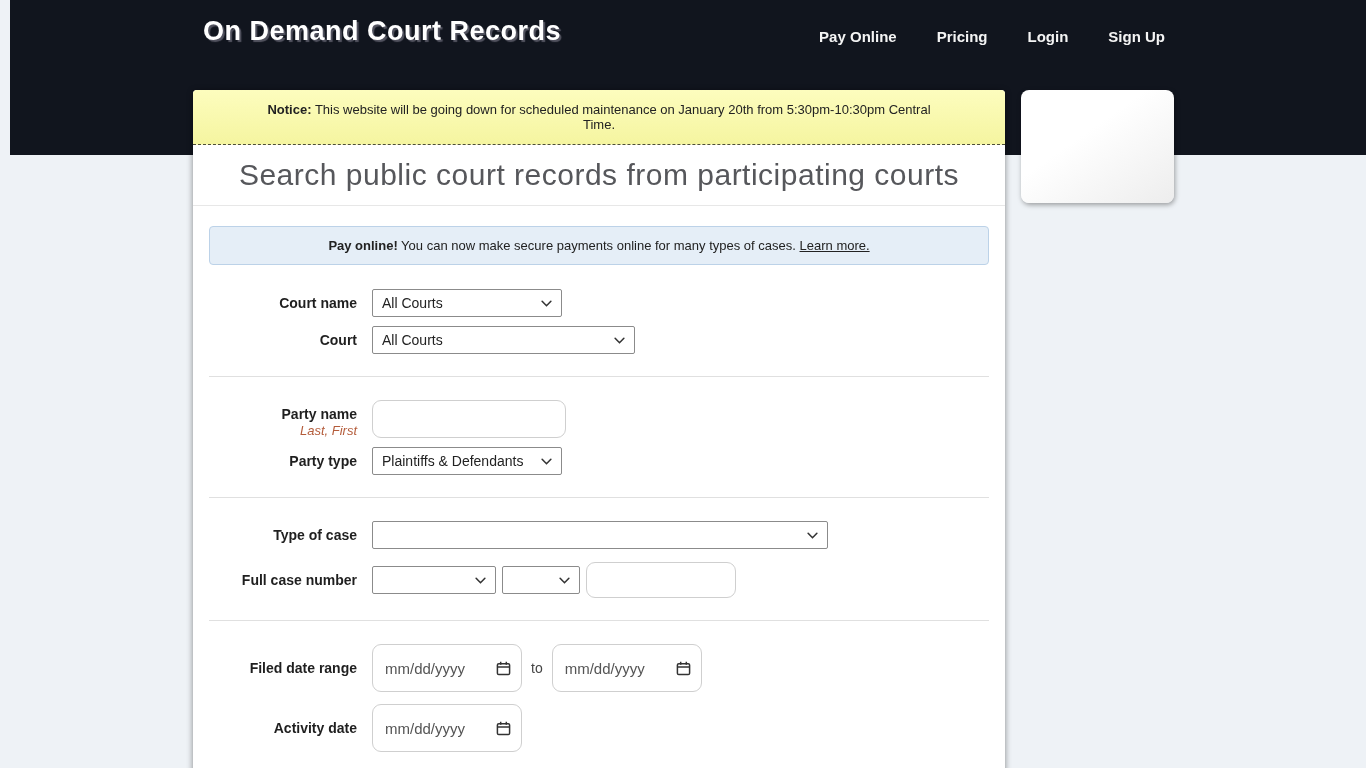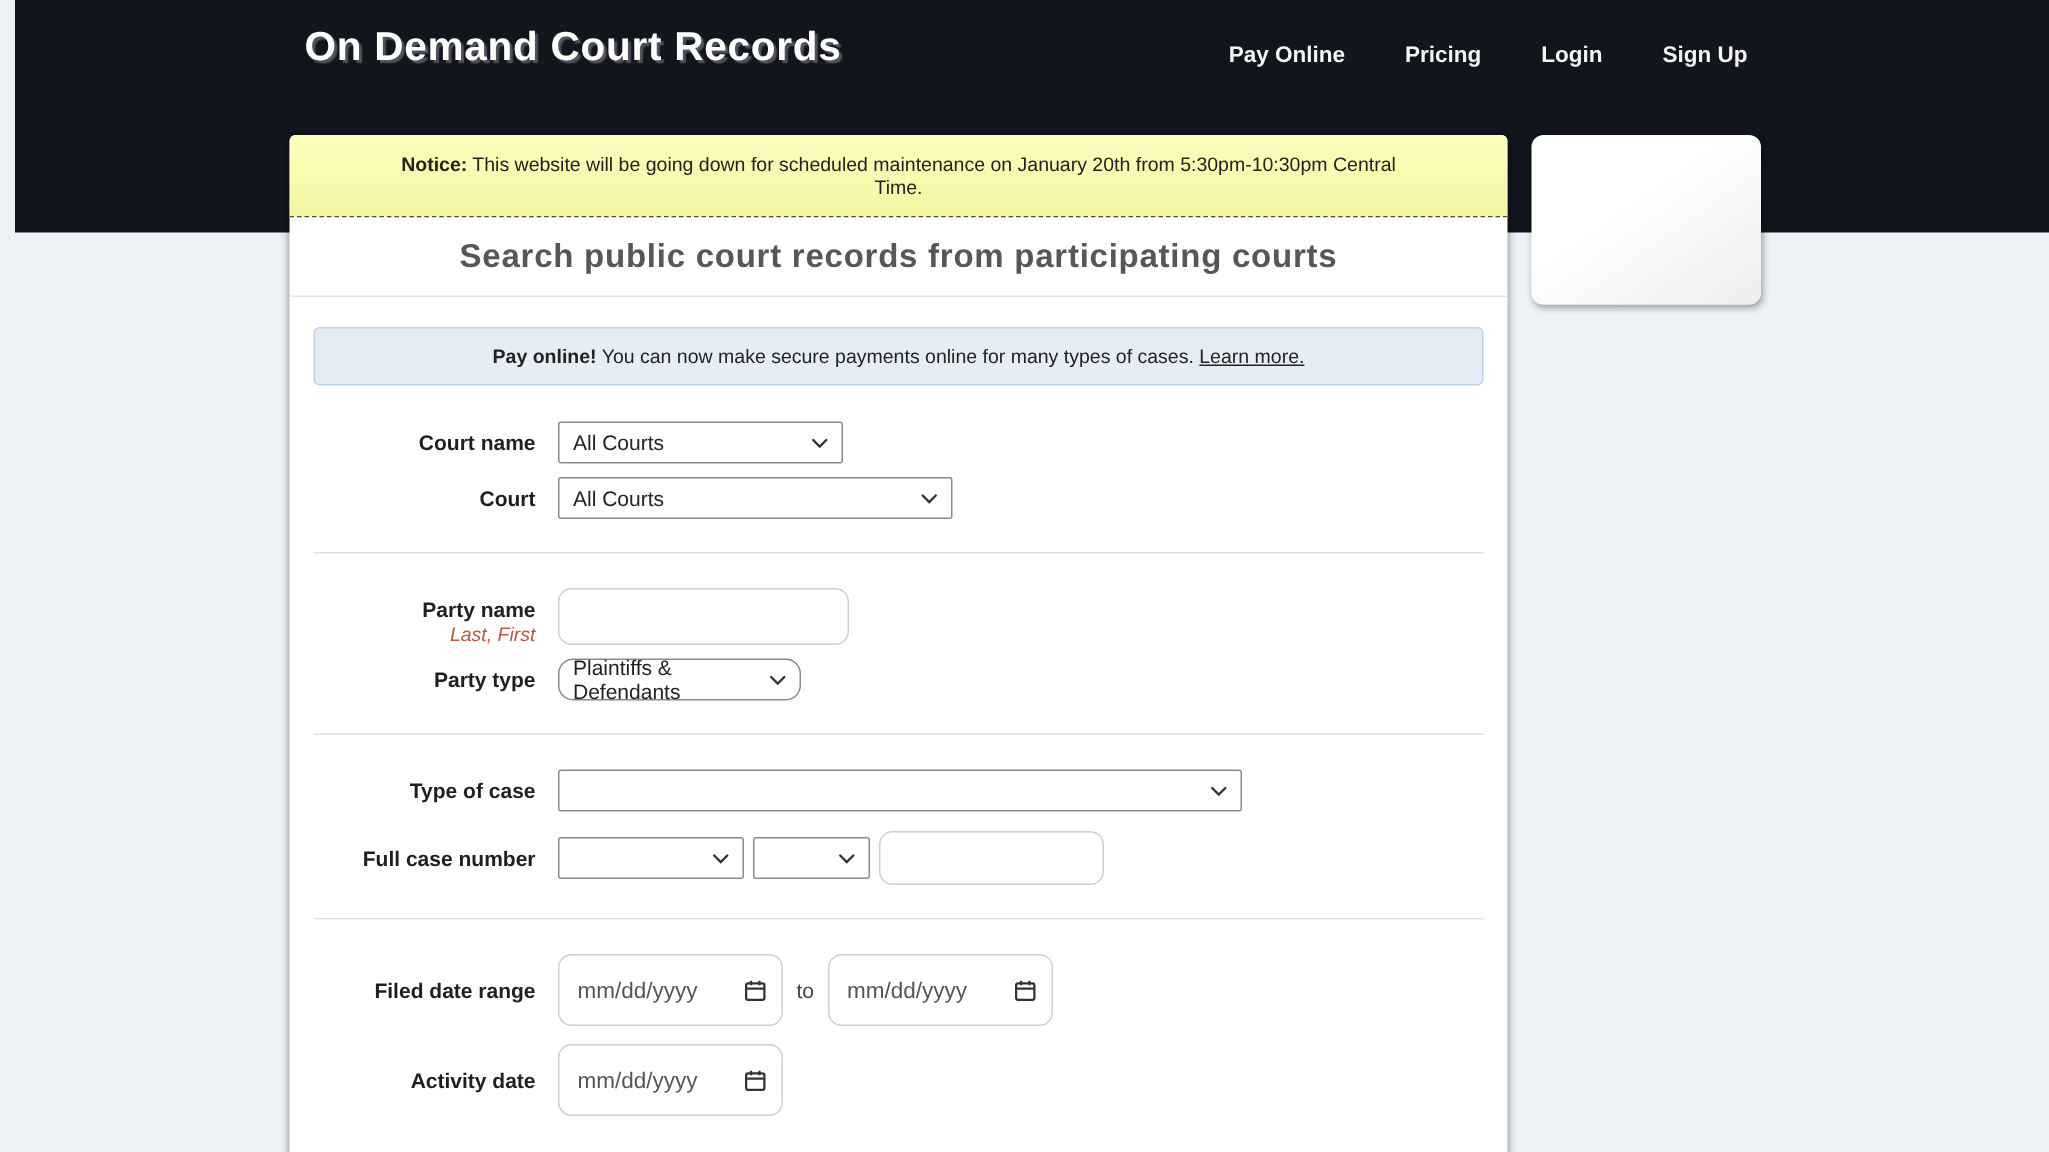--- a/index.html
+++ b/index.html
@@ -54,21 +54,21 @@
     font-size: 13px; line-height: 15px; color: #222222;
   }
   .notice-text b { font-weight: bold; }
 
   .page-heading-wrap {
     padding: 13px 0 13px 0;
     border-bottom: 1px solid #e7e7e7;
     text-align: center;
   }
   .page-heading {
-    font-size: 22px; font-weight: bold; color: #56575b;
+    font-size: 30px; font-weight: normal; color: #56575b;
     letter-spacing: 0.5px;
     text-shadow: 1px 1px 0 rgba(255,255,255,0.9);
   }
 
   .panel-content { padding: 20px 16px 0 16px; }
 
   .pay-banner {
     background: #e5eef7;
     border: 1px solid #bcd2e8;
     border-radius: 4px;
@@ -109,21 +109,21 @@
     border: 1px solid #8b8b8b; border-radius: 2px;
     display: flex; align-items: center; justify-content: space-between;
     padding: 0 9px 0 9px;
     font-size: 14px; color: #222222;
     cursor: pointer;
   }
   .sel .chev { flex: none; margin-left: 8px; display: flex; }
 
   .w-courtgroup { width: 190px; }
   .w-court      { width: 263px; }
-  .w-partytype  { width: 162px; border-radius: 10px; }
+  .w-partytype  { width: 190px; }
   .w-typecase   { width: 456px; }
   .w-case1      { width: 124px; margin-right: 6px; }
   .w-case2      { width: 78px;  margin-right: 6px; }
 
   
   .txt {
     height: 38px; width: 194px;
     border: 1px solid #cfcfcf; border-radius: 9px;
     background: #fff; padding: 0 10px;
     font-size: 14px; color: #222;

